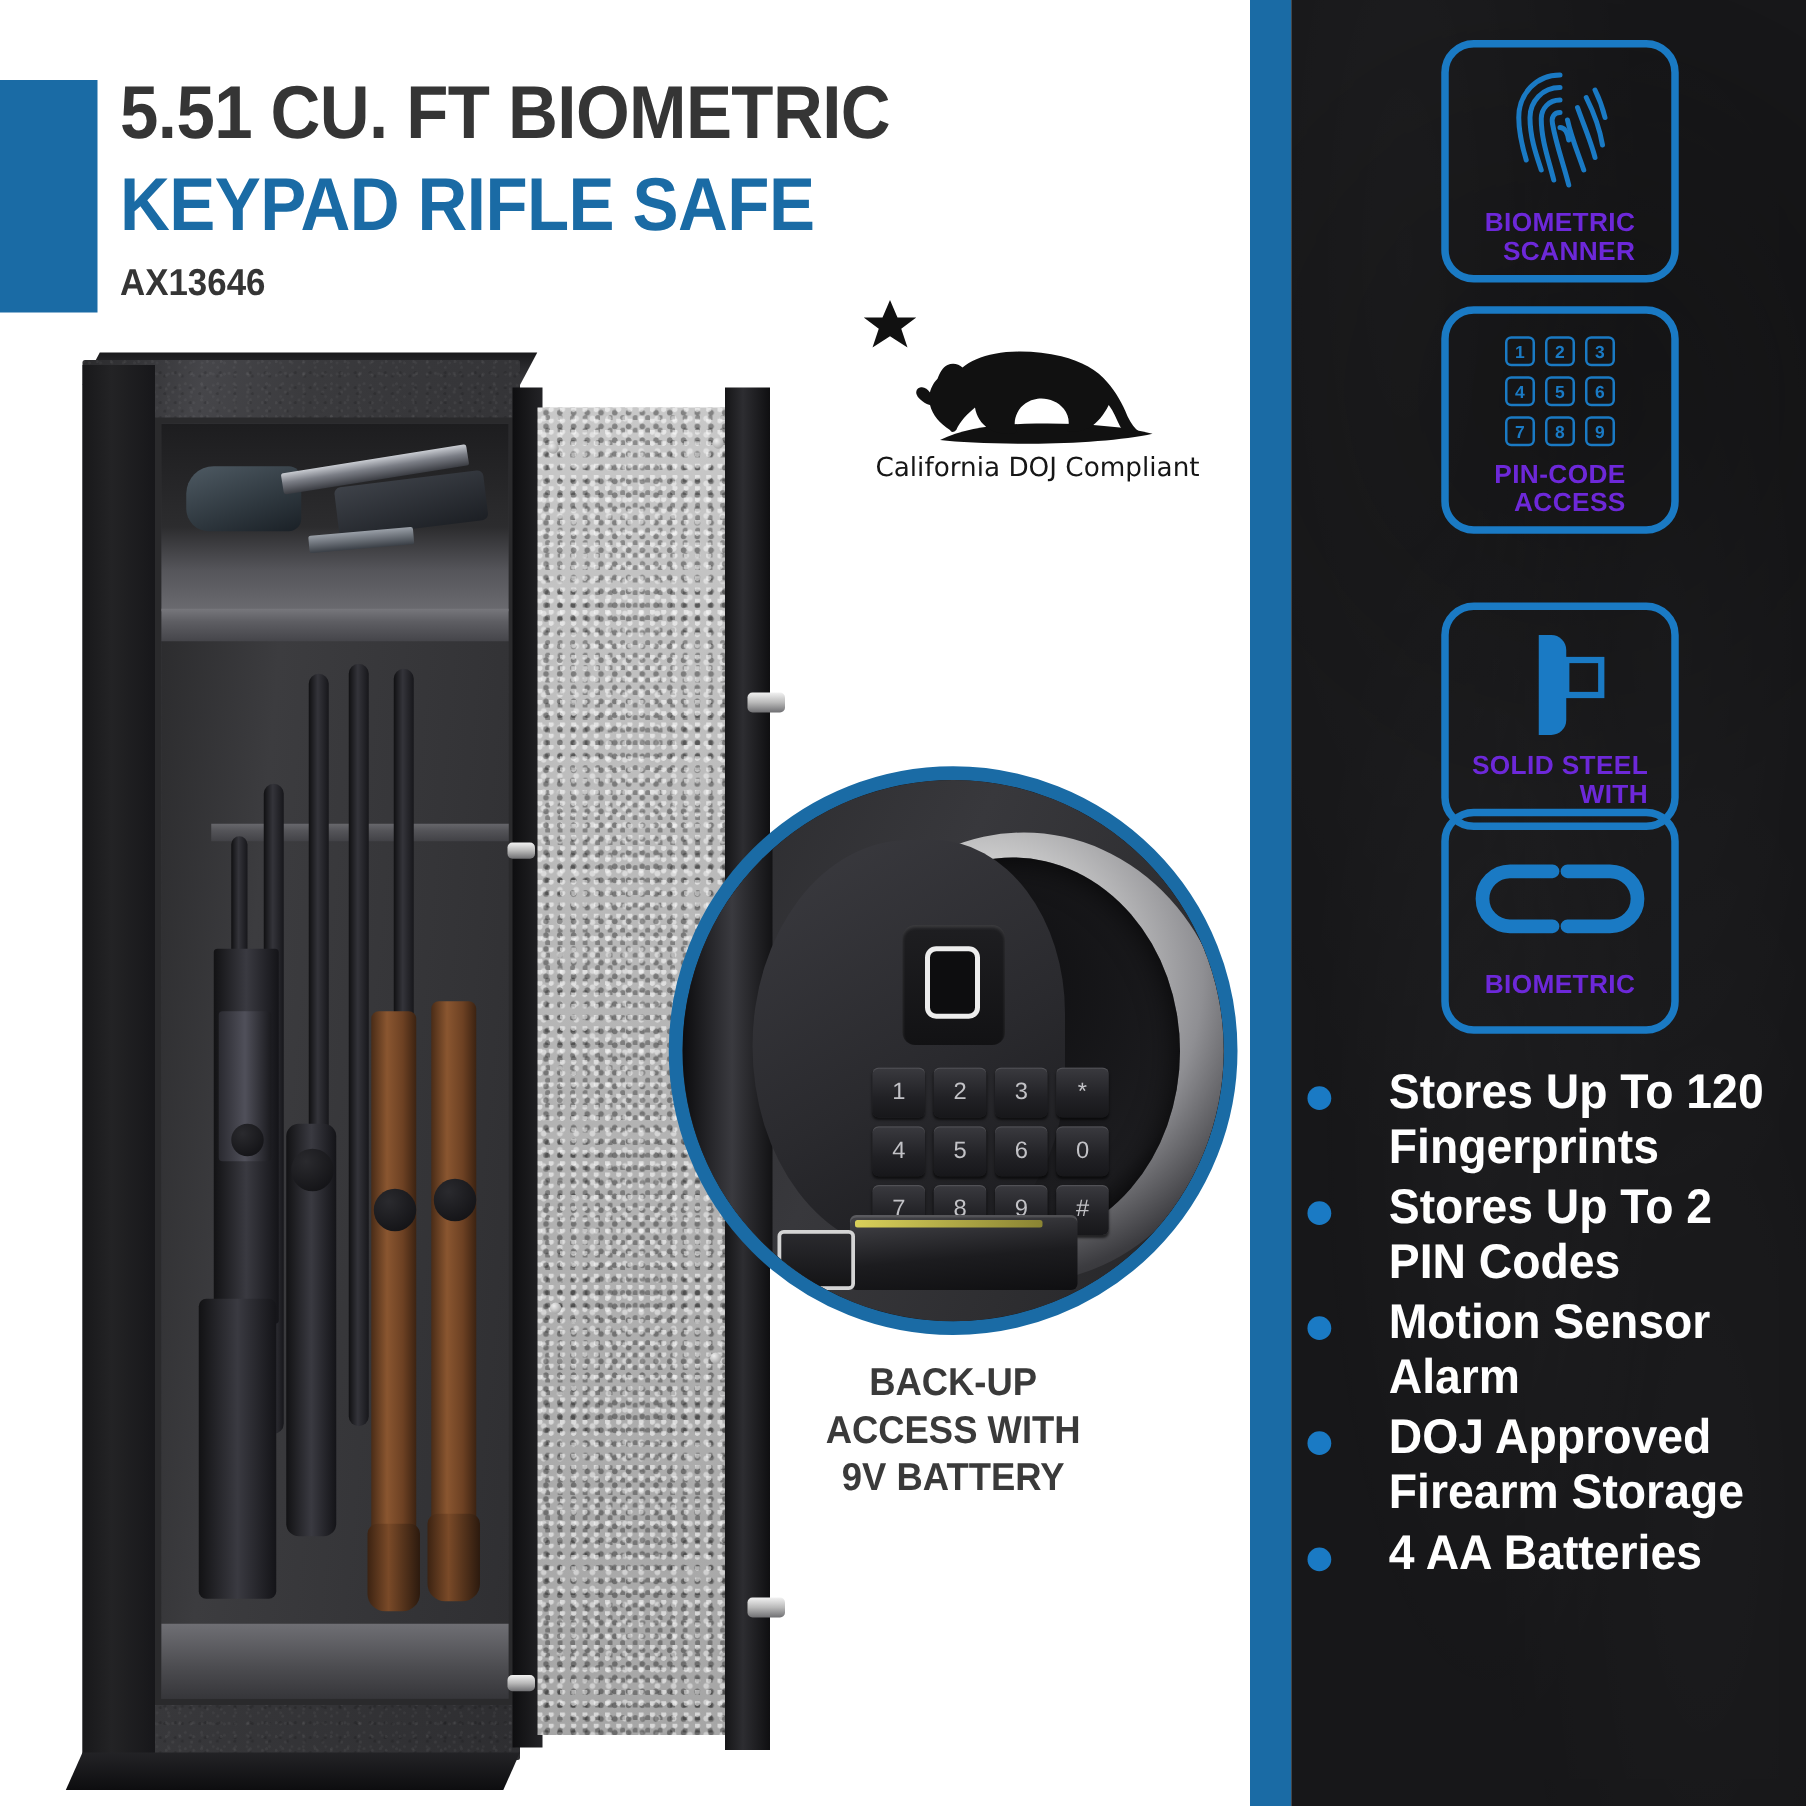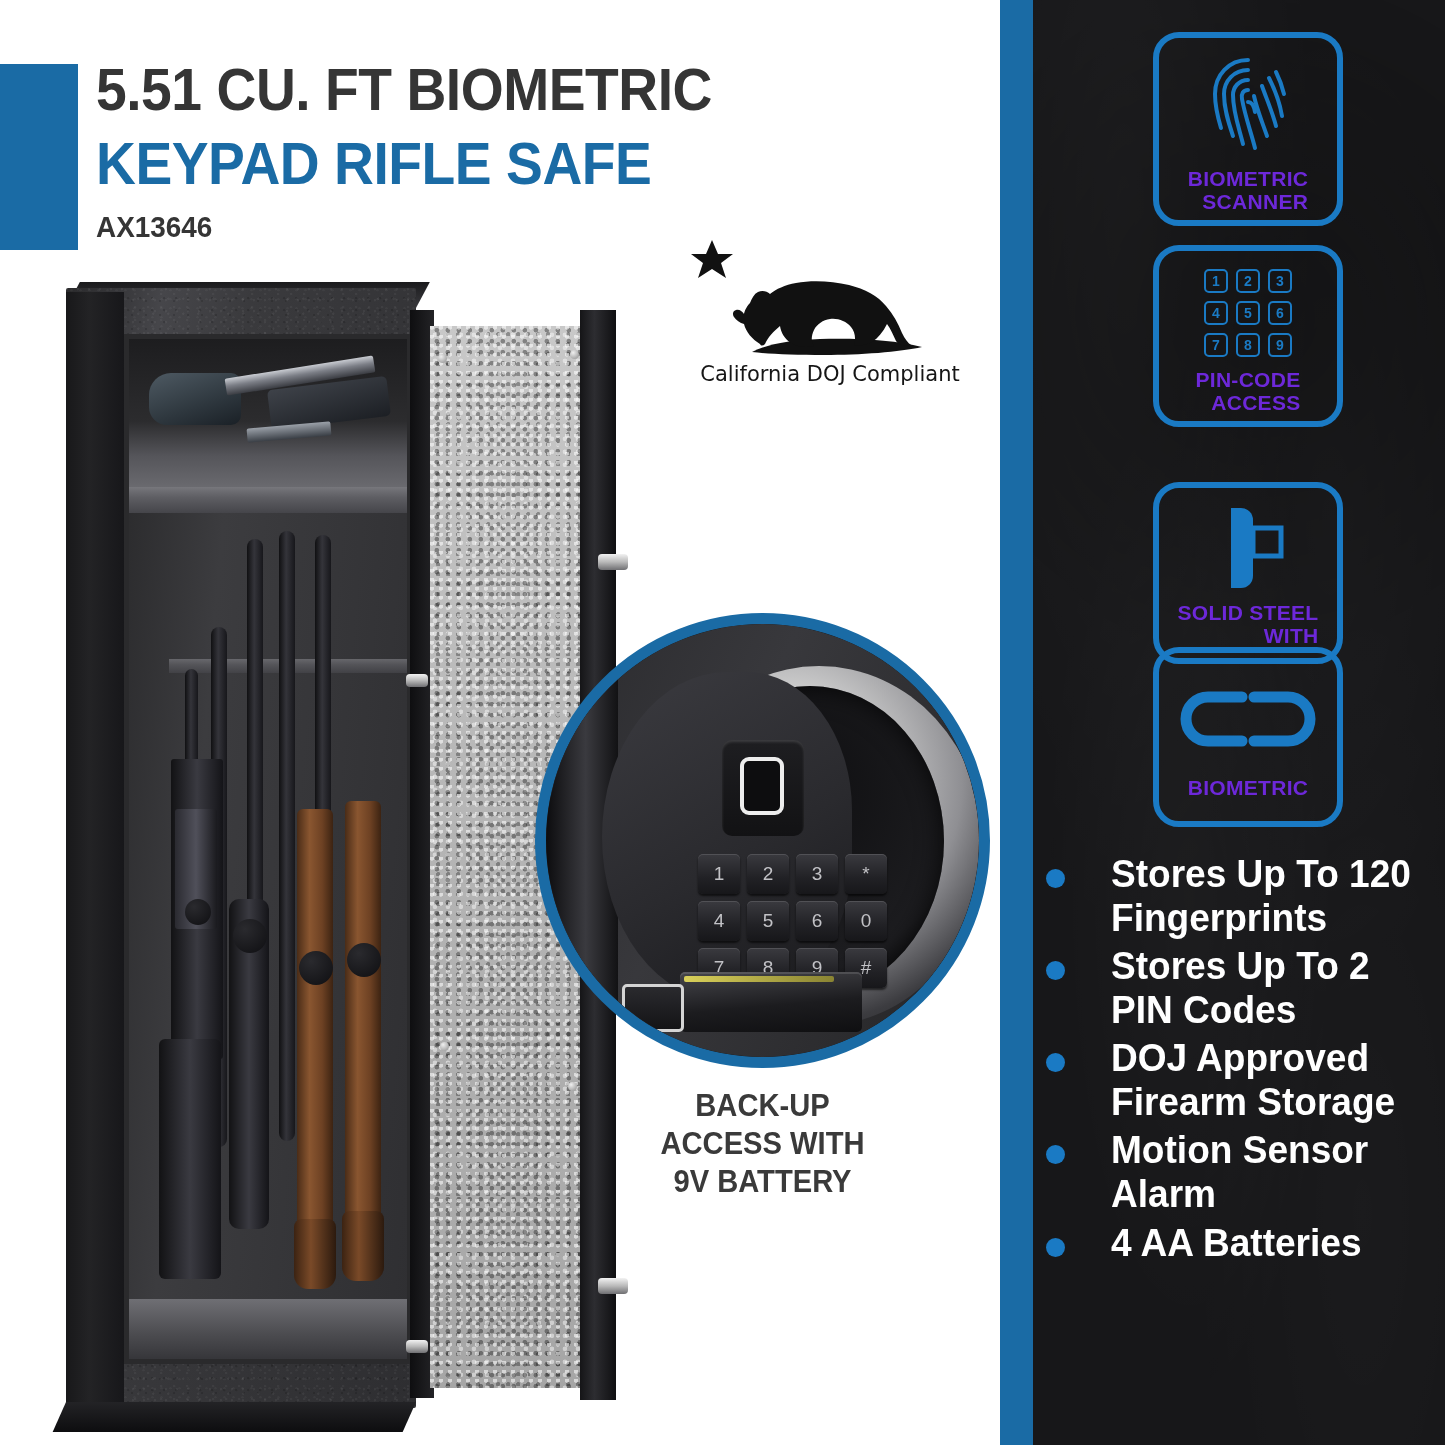--- a/index.html
+++ b/index.html
@@ -355,25 +355,25 @@
       <div class="bullet">
         <div class="bullet-dot"></div>
         <div class="bullet-text">Stores Up To 120 Fingerprints</div>
       </div>
       <div class="bullet">
         <div class="bullet-dot"></div>
         <div class="bullet-text">Stores Up To 2 PIN Codes</div>
       </div>
       <div class="bullet">
         <div class="bullet-dot"></div>
+        <div class="bullet-text">Motion Sensor Alarm</div>
+      </div>
+      <div class="bullet">
+        <div class="bullet-dot"></div>
         <div class="bullet-text">DOJ Approved Firearm Storage</div>
       </div>
       <div class="bullet">
         <div class="bullet-dot"></div>
-        <div class="bullet-text">Motion Sensor Alarm</div>
-      </div>
-      <div class="bullet">
-        <div class="bullet-dot"></div>
         <div class="bullet-text">4 AA Batteries</div>
       </div>
     </div>
 
 </div>
 
 </body></html>

